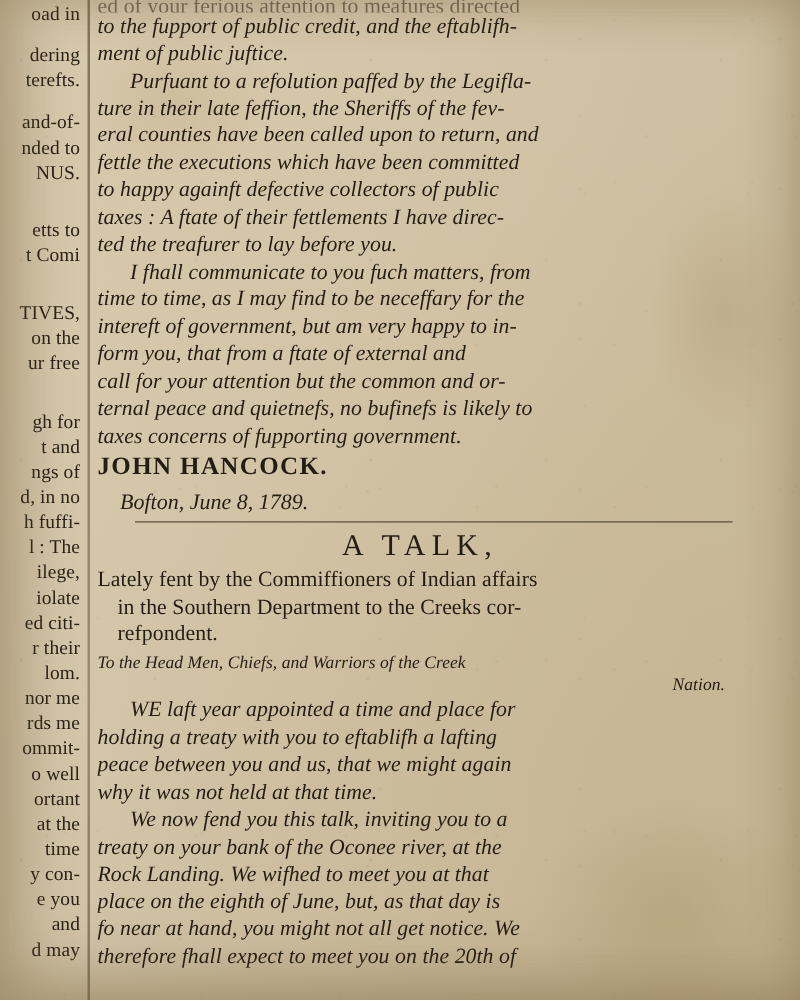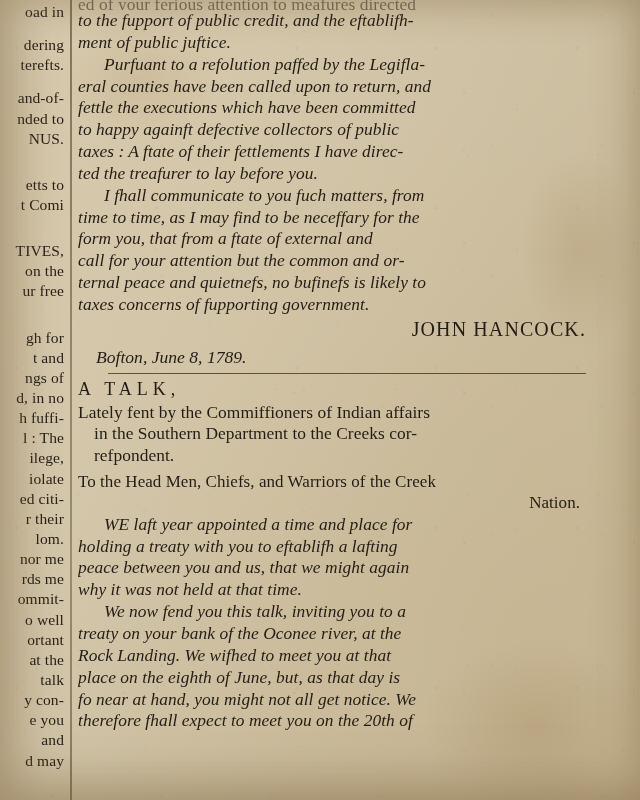--- a/index.html
+++ b/index.html
@@ -108,50 +108,52 @@
 
   .cut-top {
     height: 10px;
     overflow: hidden;
     opacity: 0.55;
     font-size: 17.4px;
     line-height: 0.55;
   }
 
   .sig {
-    text-align: right;
+    text-align: left;
     padding-right: 34px;
     font-size: 20px;
     letter-spacing: 1.1px;
     margin-top: 1px;
+    font-weight: bold;
   }
 
   .dateline {
     font-style: italic;
     padding-left: 18px;
     font-size: 17.6px;
     margin-top: 4px;
   }
 
   .hr {
     margin: 5px 34px 4px 30px;
     border: 0;
     border-top: 1.6px solid rgba(55,44,28,0.75);
   }
 
   .head-talk {
-    text-align: left;
-    font-size: 18px;
+    text-align: center;
+    font-size: 24px;
     letter-spacing: 5px;
     margin: 2px 0 1px 0;
     padding-right: 26px;
   }
 
   .subhead {
-    font-size: 17px;
+    font-style: italic;
+    font-size: 14px;
     margin-top: 4px;
   }
   .center { text-align: right; padding-right: 40px; }
 
   .blk { margin-top: 0; font-style: italic; }
 
   .smear {
     position: absolute;
     border-radius: 50%;
     pointer-events: none;
@@ -199,50 +201,52 @@
     <span class="frag">iolate</span>
     <span class="frag">ed citi-</span>
     <span class="frag">r their</span>
     <span class="frag">lom.</span>
     <span class="frag">nor me</span>
     <span class="frag">rds me</span>
     <span class="frag">ommit-</span>
     <span class="frag">o well</span>
     <span class="frag">ortant</span>
     <span class="frag">at the</span>
-    <span class="frag">talk</span>
+    <span class="frag">time</span>
     <span class="frag">y con-</span>
     <span class="frag">e you</span>
     <span class="frag">and</span>
     <span class="frag">d may</span>
   </div>
 
   <div class="rule"></div>
 
   <div class="main-col">
 
     <div class="cut-top line">ed of your ferious attention to meafures directed</div>
 
     <div class="blk">
       <div class="line">to the fupport of public credit, and the eftablifh-</div>
       <div class="line">ment of public juftice.</div>
     </div>
 
     <div class="blk">
       <div class="line indent">Purfuant to a refolution paffed by the Legifla-</div>
+      <div class="line">ture in their late feffion, the Sheriffs of the fev-</div>
       <div class="line">eral counties have been called upon to return, and</div>
       <div class="line">fettle the executions which have been committed</div>
       <div class="line">to happy againft defective collectors of public</div>
       <div class="line">taxes : A ftate of their fettlements I have direc-</div>
       <div class="line">ted the treafurer to lay before you.</div>
     </div>
 
     <div class="blk">
       <div class="line indent">I fhall communicate to you fuch matters, from</div>
       <div class="line">time to time, as I may find to be neceffary for the</div>
+      <div class="line">intereft of government, but am very happy to in-</div>
       <div class="line">form you, that from a ftate of external and</div>
       <div class="line">call for your attention but the common and or-</div>
       <div class="line">ternal peace and quietnefs, no bufinefs is likely to</div>
       <div class="line">taxes concerns of fupporting government.</div>
     </div>
 
     <div class="sig">JOHN HANCOCK.</div>
 
     <div class="dateline">Bofton, June 8, 1789.</div>
 

